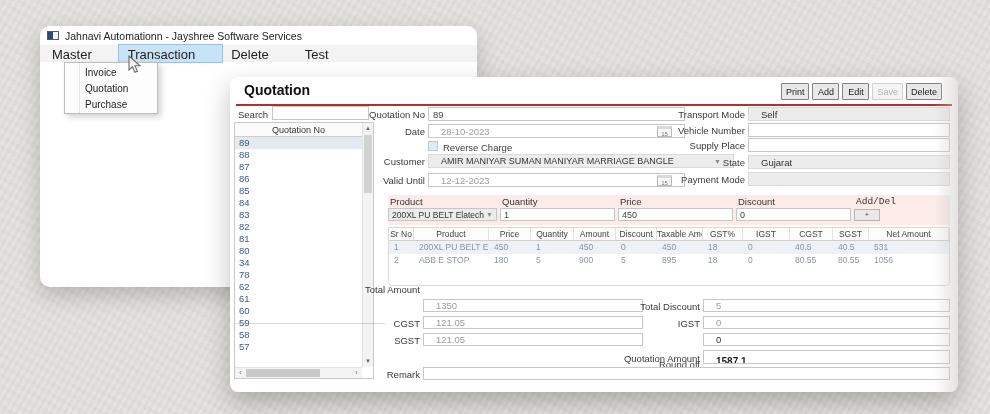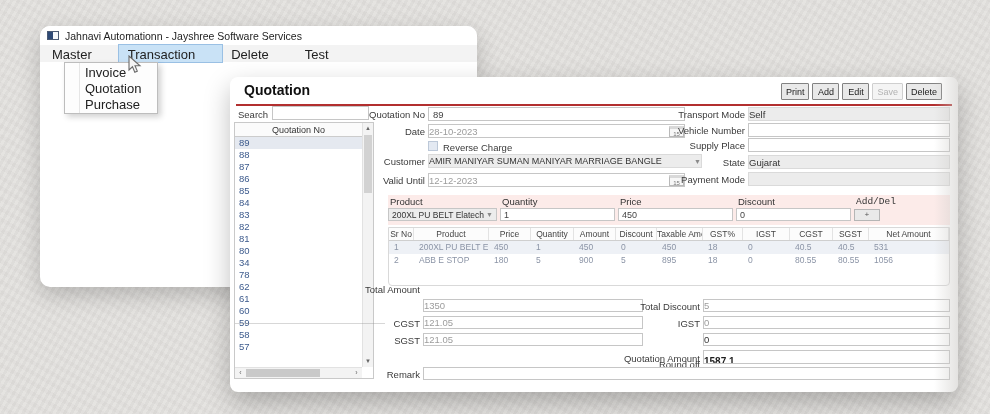--- a/index.html
+++ b/index.html
@@ -24,21 +24,21 @@
   .menubar { height:17px; background:#f3f3f3; display:flex; align-items:stretch; padding-left:3px; }
   .menu-item { font-size:13px; color:#222; padding:2px 27px 0 9px; cursor:default; white-space:nowrap; }
   .menu-item.active { background:#c9e2f6; outline:1px solid #9ac0e4; }
   
   .dropdown {
     position:absolute; left:64px; top:62px; width:94px; height:52px;
     background:#fdfdfd; border:1px solid #bdbdbd; box-shadow:3px 3px 6px rgba(0,0,0,.18);
     z-index:10; padding-top:2px;
   }
   .dropdown-gutter { position:absolute; left:14px; top:0; bottom:0; width:1px; background:#e6e6e6; }
-  .dd-item { height:16px; line-height:16px; padding-left:20px; font-size:13px; color:#222; white-space:nowrap; }
+  .dd-item { height:16px; line-height:16px; padding-left:20px; font-size:10px; color:#222; white-space:nowrap; }
   
   .cursor { position:absolute; left:128px; top:55px; z-index:50; }
   
   .form-window {
     position:absolute; left:230px; top:77px; width:728px; height:315px;
     background:#fff; border-radius:8px; box-shadow:0 10px 26px rgba(0,0,0,.25);
     z-index:5; overflow:hidden;
   }
   .form-title { position:absolute; left:14px; top:5px; font-size:14px; font-weight:bold; color:#101010; }
   .toolbar { position:absolute; right:16px; top:6px; display:flex; gap:3px; }
@@ -47,21 +47,21 @@
     background:#e9e9e9; border:1px solid #828282; color:#222; padding:0 4px; border-radius:1px;
   }
   .tbtn.disabled { background:#f4f4f4; border-color:#cfcfcf; color:#b3b3b3; }
   .redline { position:absolute; left:6px; right:6px; top:27px; height:2px; background:#b22f2f; }
   .lbl { position:absolute; font-size:9.5px; color:#3a3a3a; text-align:right; white-space:nowrap; }
   .tb {
     position:absolute; height:14px; background:#fff; border:1px solid #c6c6c6;
     font-size:9.5px; font-family:"Liberation Sans",sans-serif; color:#444; padding:0 4px;
   }
   .fieldbox { position:absolute; height:14px; border:1px solid #c6c6c6; background:#fff;
-    font-size:9.5px; color:#9c9c9c; display:flex; align-items:center; padding:0 0; white-space:nowrap; overflow:hidden; }
+    font-size:9.5px; color:#9c9c9c; display:flex; align-items:center; padding:0 12px; white-space:nowrap; overflow:hidden; }
   .gf { background:#ececec; border-color:#dadada; color:#333; }
   .caret { margin-left:auto; font-size:7px; color:#8a8a8a; flex:none; }
   .cal { margin-left:auto; flex:none; width:15px; height:11px; border:1px solid #b9b9b9; background:#f7f7f7;
     font-size:6px; color:#777; text-align:center; line-height:10px; border-top:3px solid #d9d9d9; }
   .chk { position:absolute; width:10px; height:10px; background:#e3e9f2; border:1px solid #bcc8d8; }
   
   .listbox { position:absolute; left:4px; top:45px; width:140px; height:257px; border:1px solid #c9c9c9; background:#fff; }
   .list-header { position:absolute; left:0; top:0; right:11px; height:14px; background:#fbfbfb; border-bottom:1px solid #cccccc;
     font-size:9px; color:#333; text-align:center; line-height:14px; }
   .list-items { position:absolute; left:0; top:14px; right:11px; bottom:11px; overflow:hidden; }
@@ -176,21 +176,21 @@
   <div class="lbl" style="left:110px;top:49px;width:85px;">Date</div>
   <div class="fieldbox" style="left:198px;top:47px;width:257px;">
     <span>28-10-2023</span>
     <span class="cal">15</span>
   </div>
 
   <span class="chk" style="left:198px;top:64px;"></span>
   <div class="lbl" style="left:213px;top:65px;text-align:left;">Reverse Charge</div>
 
   <div class="lbl" style="left:110px;top:79px;width:85px;">Customer</div>
-  <div class="fieldbox gf" style="left:198px;top:77px;width:274px;">
+  <div class="fieldbox gf" style="left:198px;top:77px;width:306px;">
     <span style="color:#333;font-size:9px;">AMIR MANIYAR SUMAN MANIYAR MARRIAGE BANGLE</span>
     <span class="caret">▼</span>
   </div>
 
   <div class="lbl" style="left:110px;top:98px;width:85px;">Valid Until</div>
   <div class="fieldbox" style="left:198px;top:96px;width:257px;">
     <span>12-12-2023</span>
     <span class="cal">15</span>
   </div>
 

